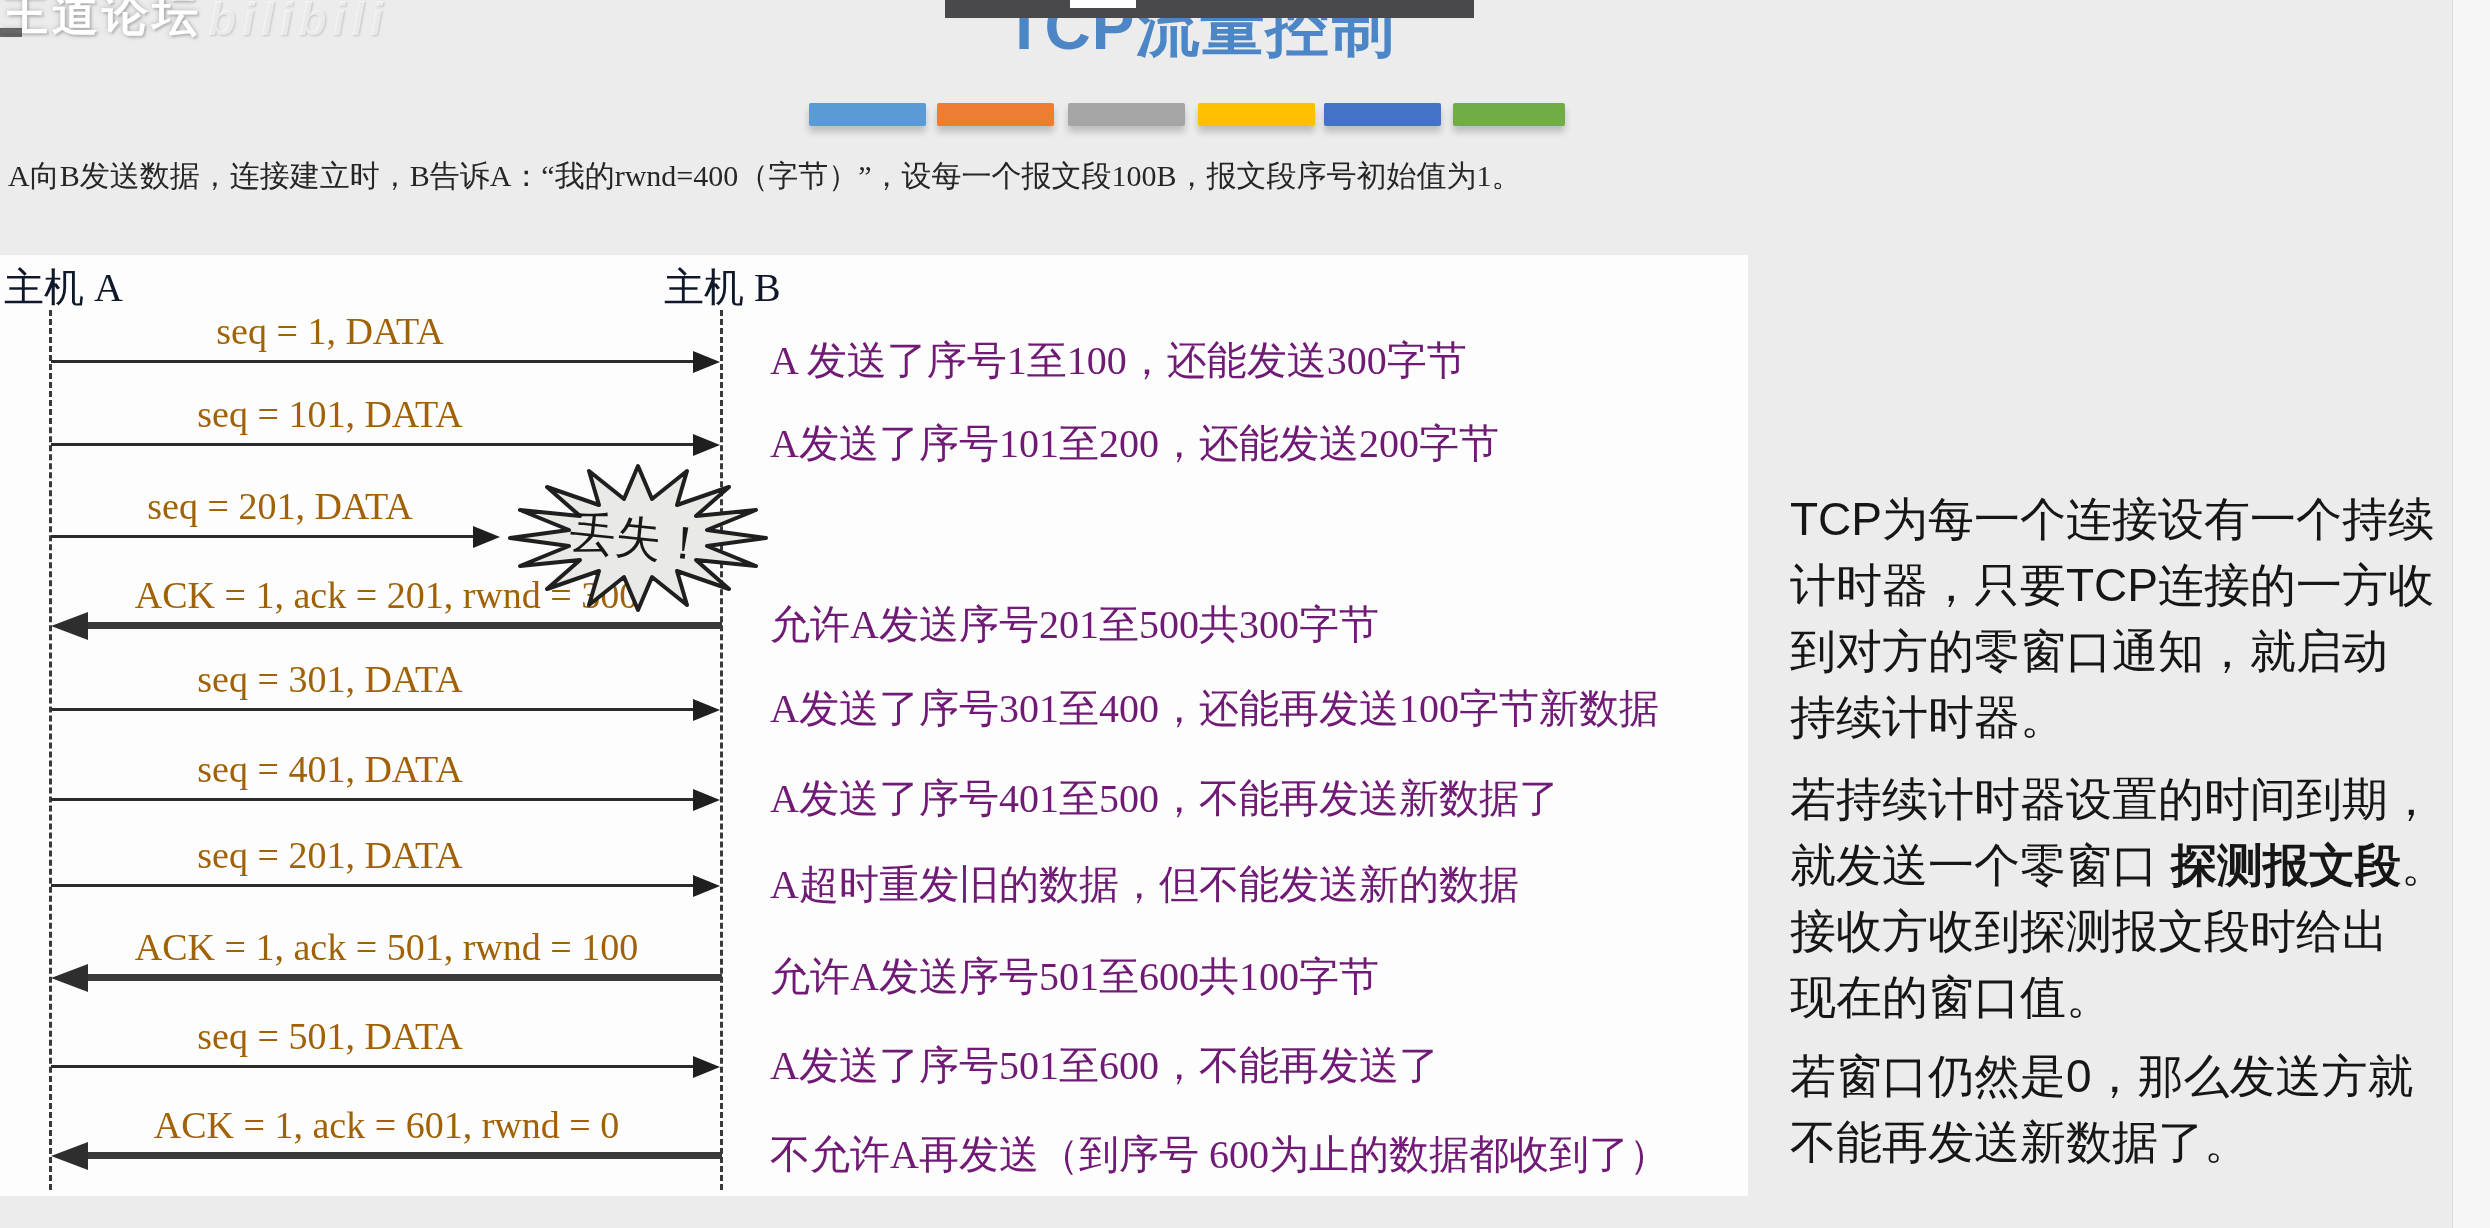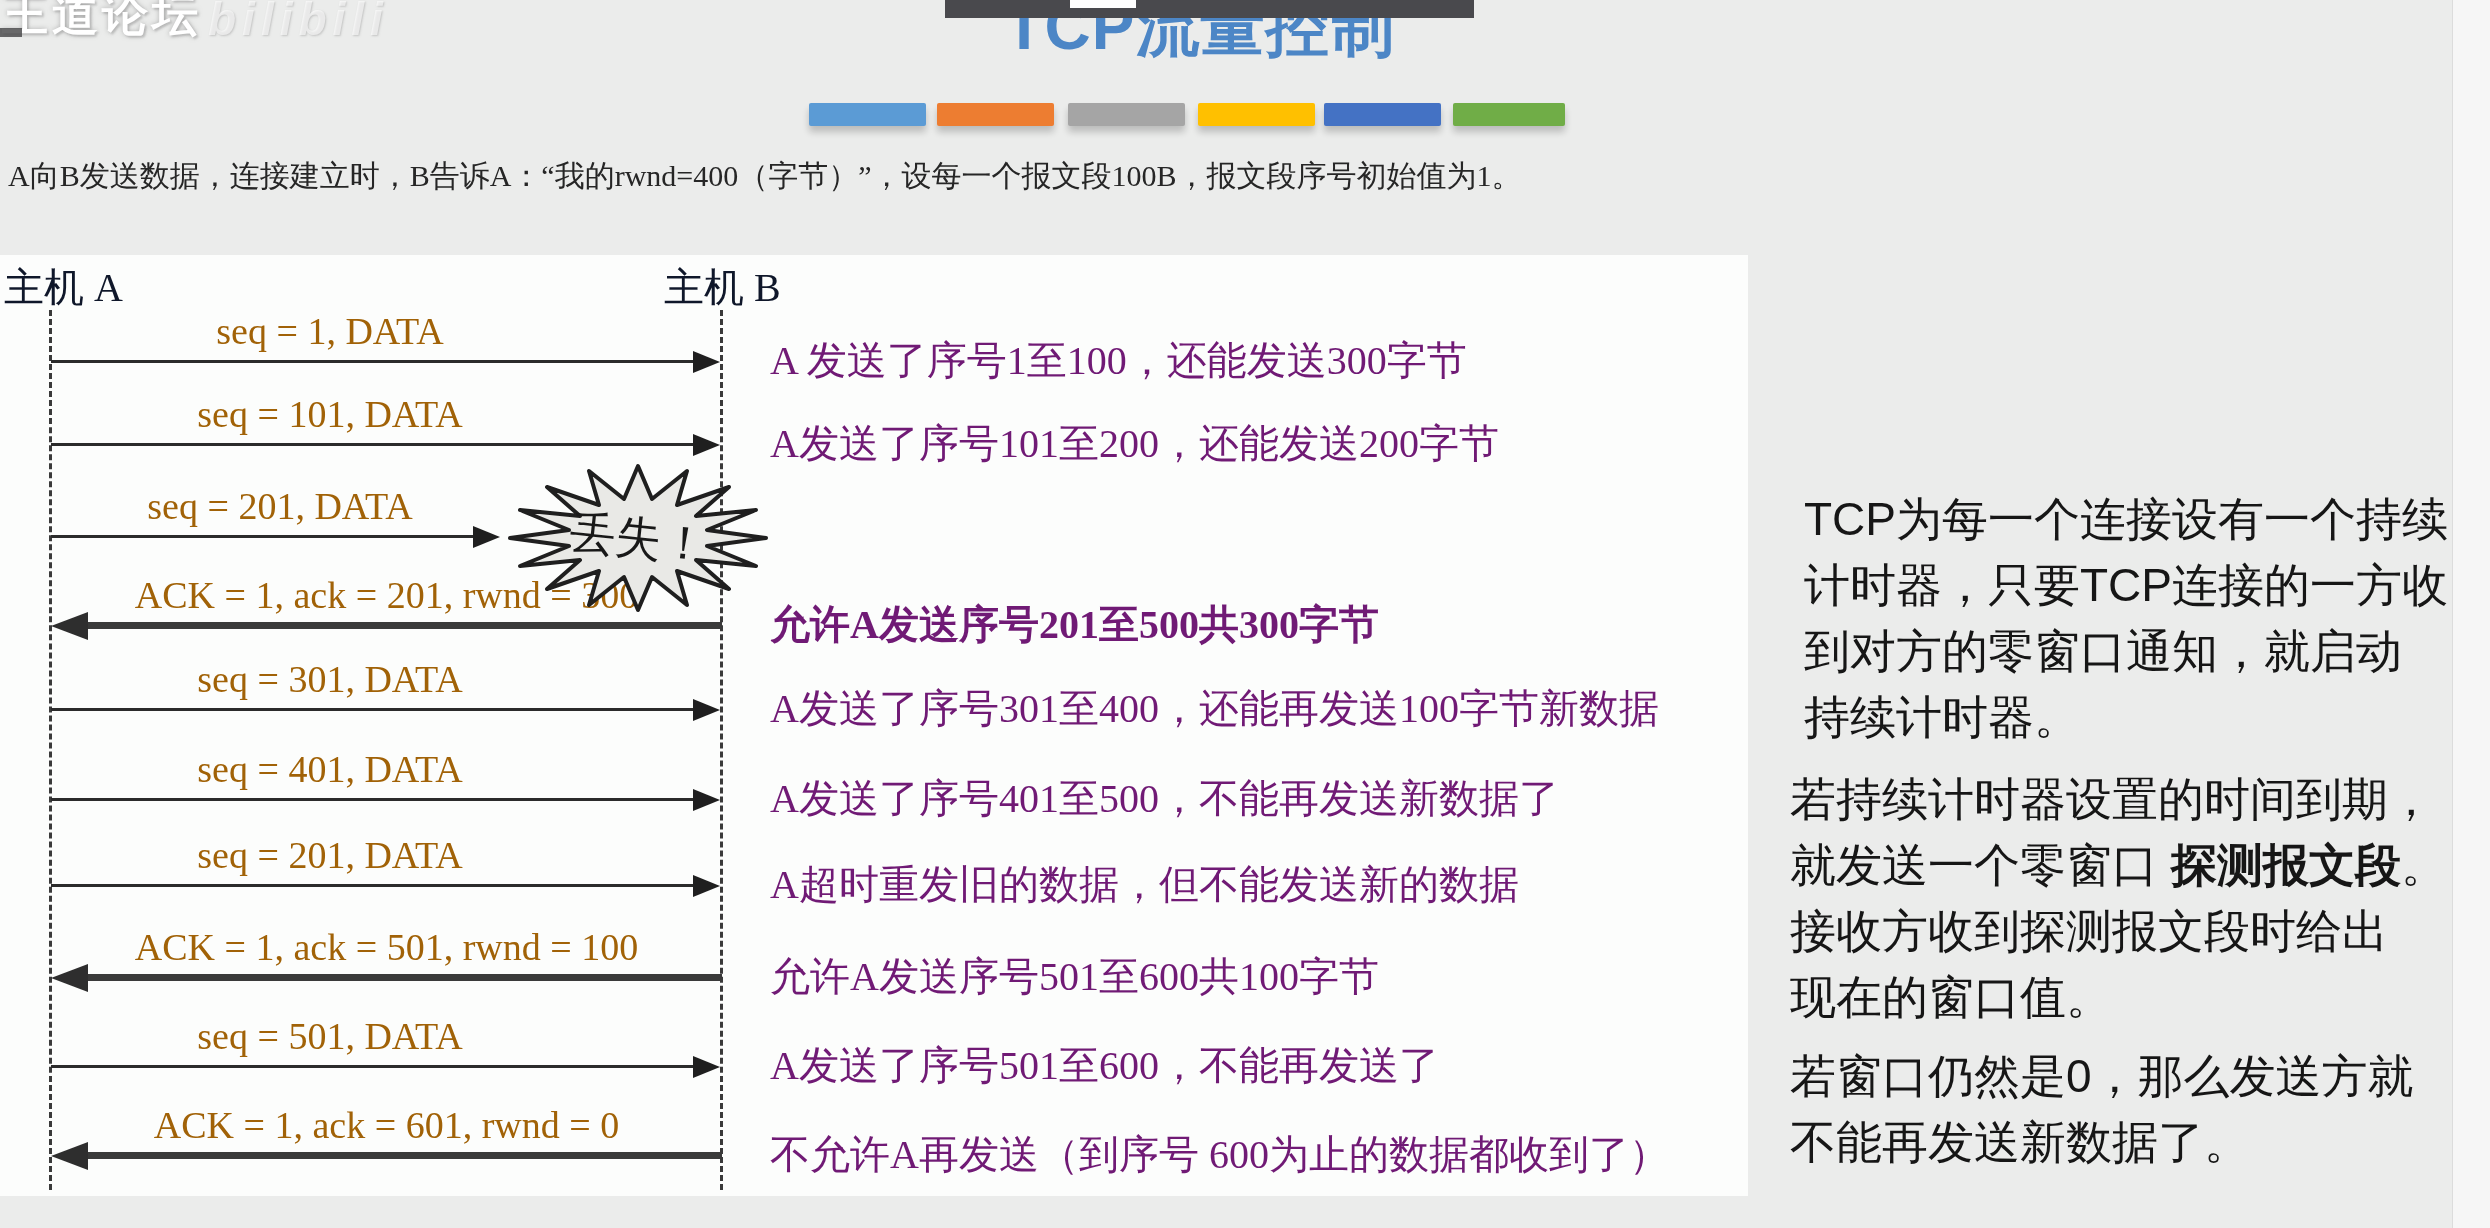--- a/index.html
+++ b/index.html
@@ -63,21 +63,21 @@
     transform:translateY(-52%);
   }
 
   .burst{left:503px;top:458px;width:270px;height:160px;z-index:5;}
   .burst text{font-family:"Liberation Serif",serif;font-size:46px;fill:#181818;}
 
   
   .notes-col{left:1790px;width:660px;font-family:"Liberation Sans",sans-serif;
     font-size:46px;line-height:66px;color:#161616;}
   .notes-col div{white-space:nowrap;}
-  .p1{top:486px;margin-left:14px;} .p2{top:767px;font-family:Liberation Serif, serif;} .p3{top:1043px;}
+  .p1{top:486px;} .p2{top:767px;font-family:Liberation Serif, serif;} .p3{top:1043px;}
   .bold-seg{font-weight:bold;margin-left:13px;}
 
   .right-strip{left:2452px;top:0;width:38px;height:1228px;background:rgba(250,250,250,.75);border-left:1px solid #dcdcdc;}
 </style>
 </head>
 <body>
 
 <div class="abs wm-brand">王道论坛</div>
 <div class="abs wm-logo">bilibili</div>
 <div class="abs wm-artifact"></div>
@@ -124,21 +124,21 @@
 </div>
 <svg class="abs burst" viewBox="0 0 270 158">
   <polygon points="263,79 204,87 253,107 193,101 226,130 174,112 184,146 149,118 135,151 121,118 86,146 96,112 44,130 77,101 17,107 66,87 7,79 66,71 17,51 77,57 44,28 96,46 86,12 121,40 135,7 149,40 184,12 174,46 226,28 193,57 253,51 204,71" fill="#e9e9e6" stroke="#1f1f1f" stroke-width="4" stroke-linejoin="round"></polygon>
   <text x="135" y="95" text-anchor="middle" transform="rotate(6 135 85)">丢失！</text>
 </svg>
 
 <div>
   <div class="abs msg-label" style="left:51px;top:570px;width:671px;">ACK = 1, ack = 201, rwnd = 300</div>
   <div class="abs arrow-line thick" style="left:86px;top:622px;width:636px;"></div>
   <div class="abs head-l" style="left:51px;top:612px;"></div>
-  <div class="abs note" style="top:626px;font-weight:bold;">允许A发送序号201至500共300字节</div>
+  <div class="abs note" style="top:626px;">允许A发送序号201至500共300字节</div>
 </div>
 
 <div>
   <div class="abs msg-label" style="left:30px;top:654px;width:600px;">seq = 301, DATA</div>
   <div class="abs arrow-line" style="left:51px;top:708px;width:643px;"></div>
   <div class="abs head-r" style="left:693px;top:699px;"></div>
   <div class="abs note" style="top:710px;">A发送了序号301至400，还能再发送100字节新数据</div>
 </div>
 
 <div>

